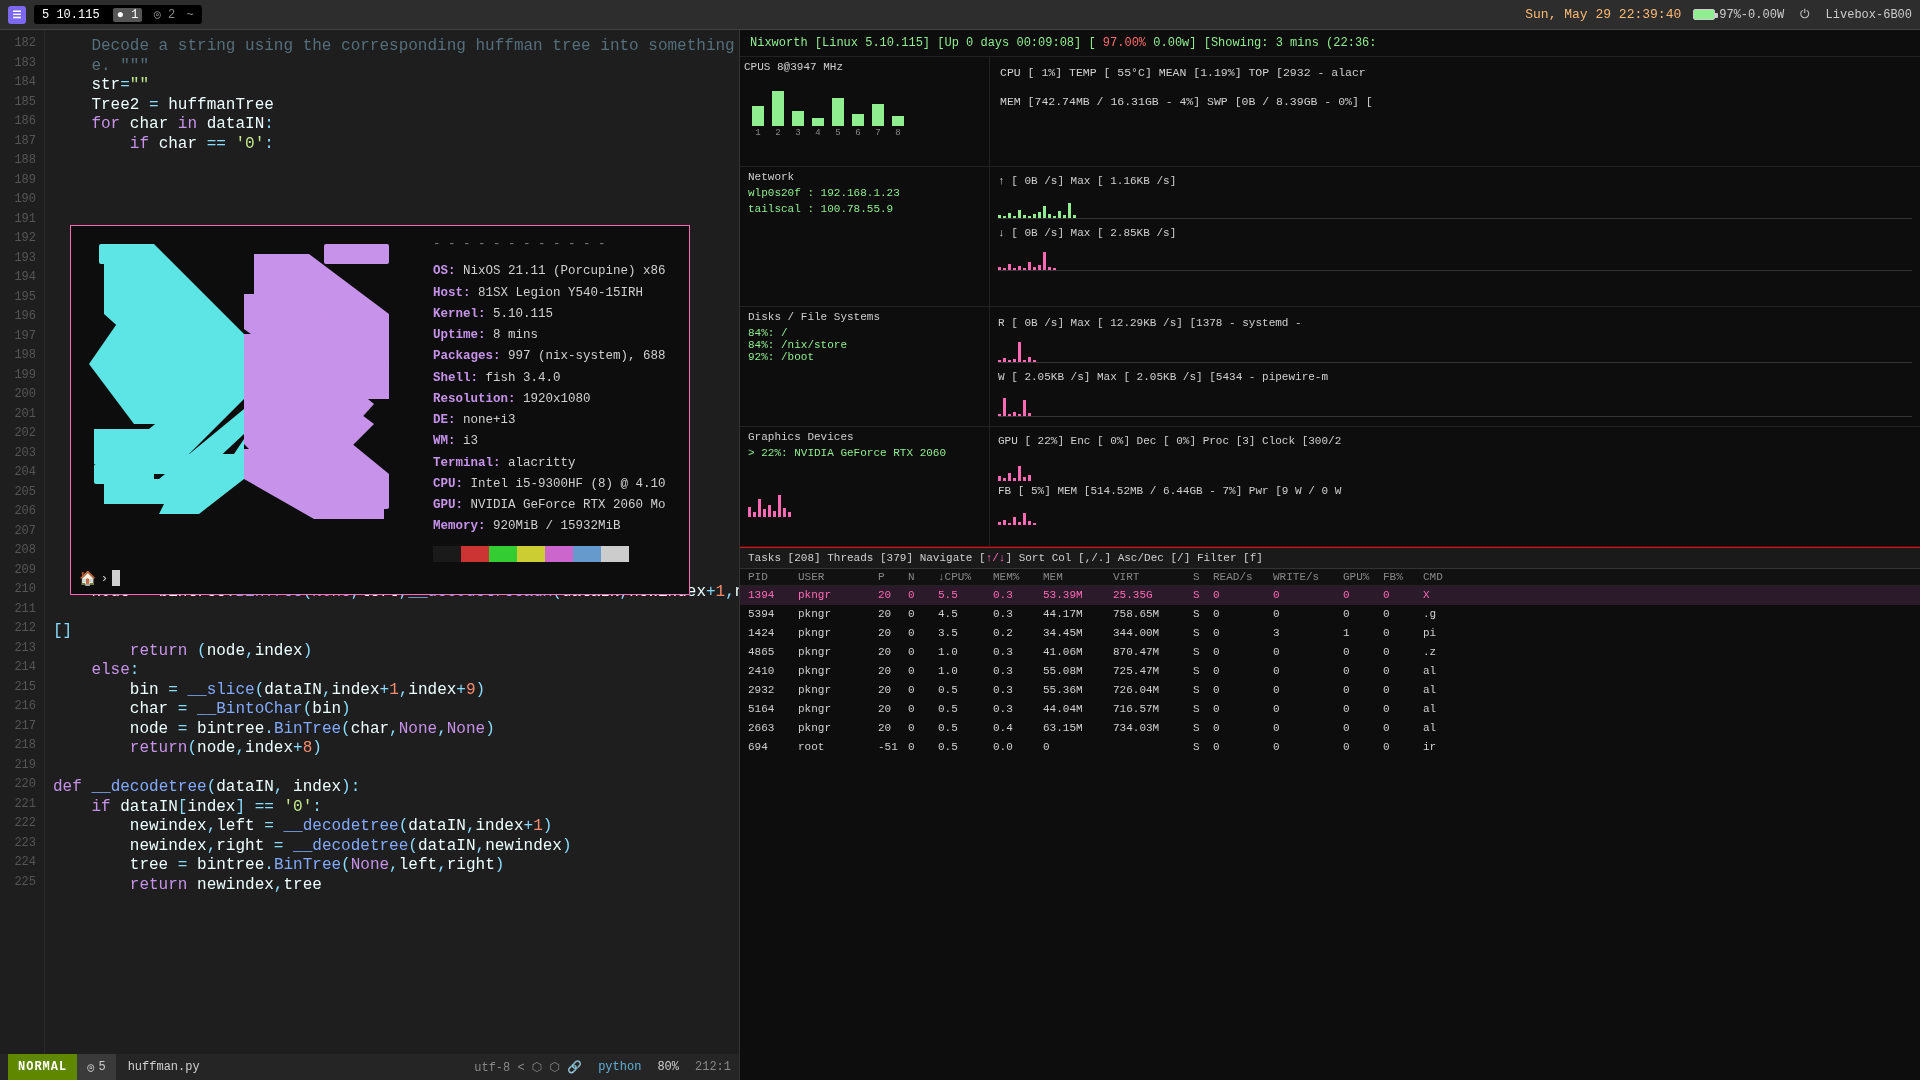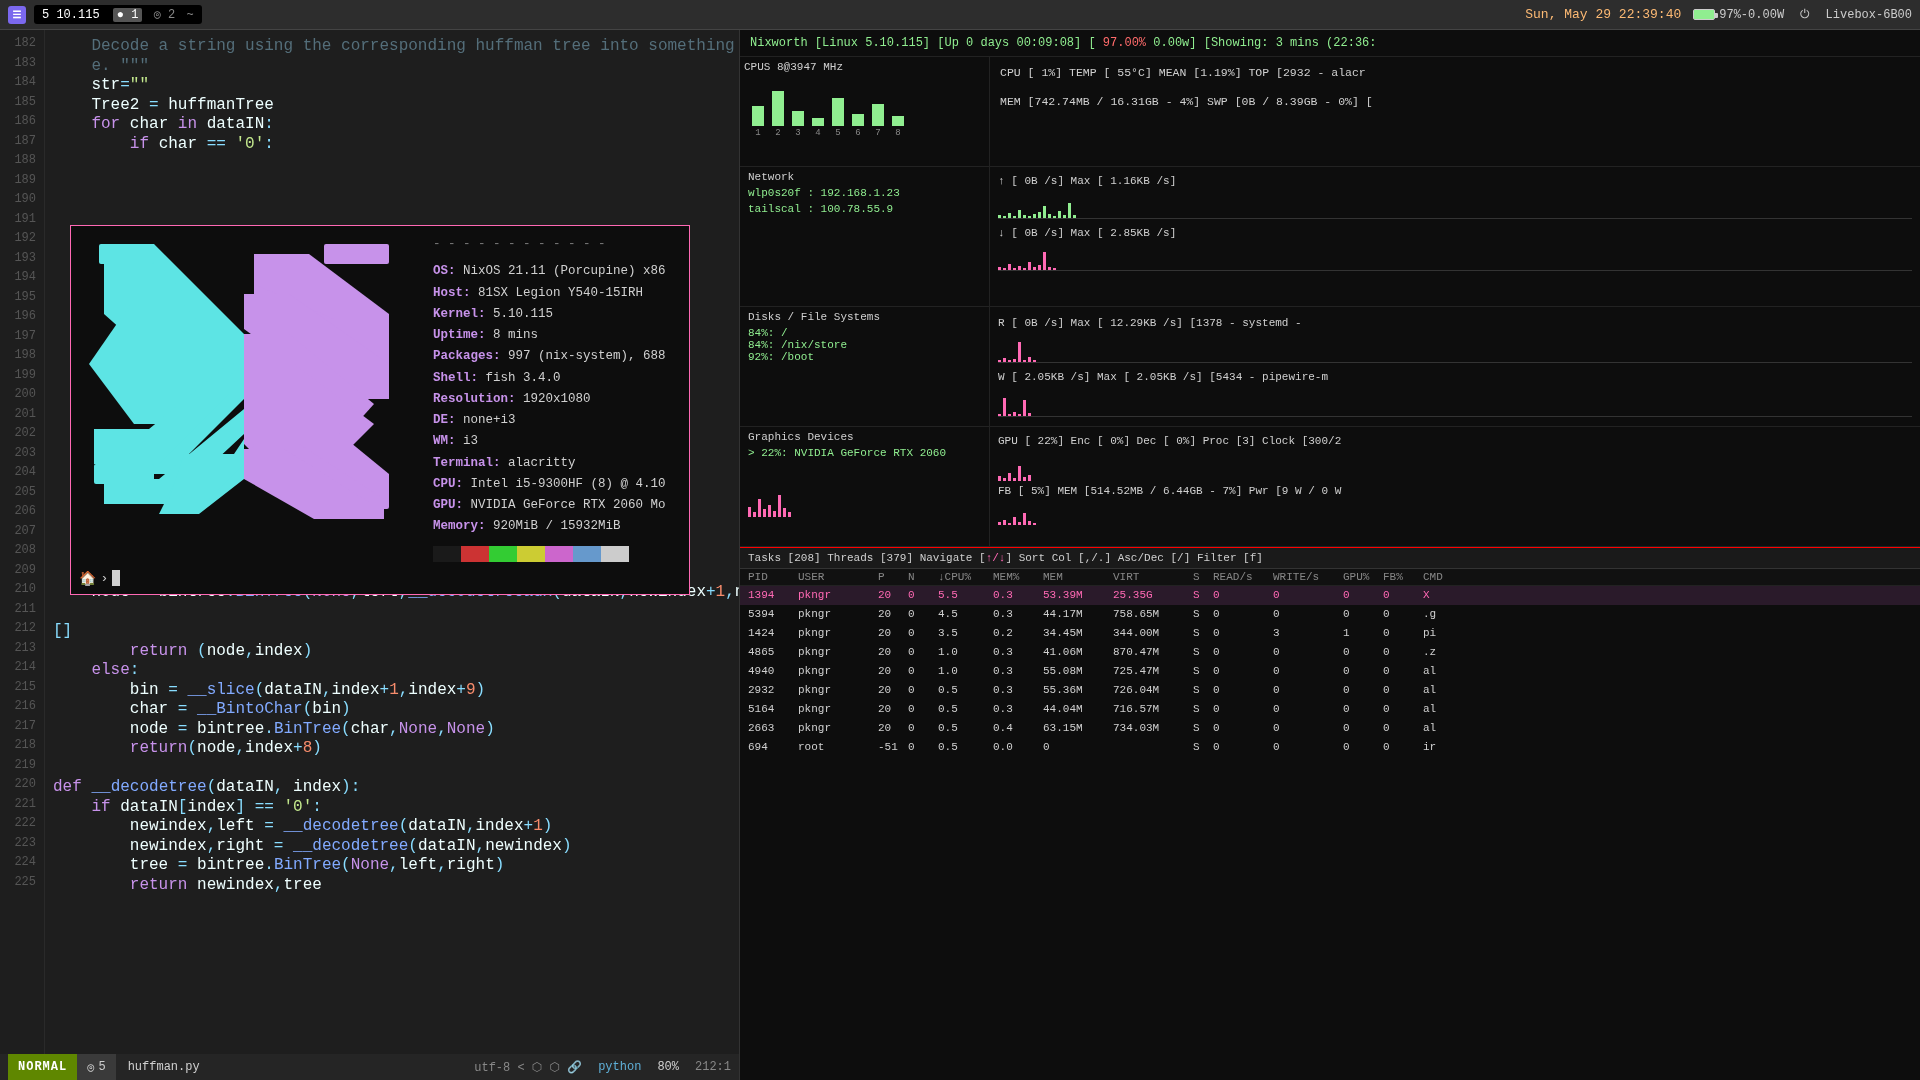--- a/index.html
+++ b/index.html
@@ -932,21 +932,21 @@
           <span class="pc pc-memv">41.06M</span>
           <span class="pc pc-virt">870.47M</span>
           <span class="pc pc-s">S</span>
           <span class="pc pc-read">0</span>
           <span class="pc pc-write">0</span>
           <span class="pc pc-gpu">0</span>
           <span class="pc pc-fb">0</span>
           <span class="pc pc-cmd">.z</span>
         </div>
         <div class="proc-row">
-          <span class="pc pc-pid">4940</span>
+          <span class="pc pc-pid">2410</span>
           <span class="pc pc-user">pkngr</span>
           <span class="pc pc-p">20</span>
           <span class="pc pc-n">0</span>
           <span class="pc pc-cpu">1.0</span>
           <span class="pc pc-mem">0.3</span>
           <span class="pc pc-memv">55.08M</span>
           <span class="pc pc-virt">725.47M</span>
           <span class="pc pc-s">S</span>
           <span class="pc pc-read">0</span>
           <span class="pc pc-write">0</span>

